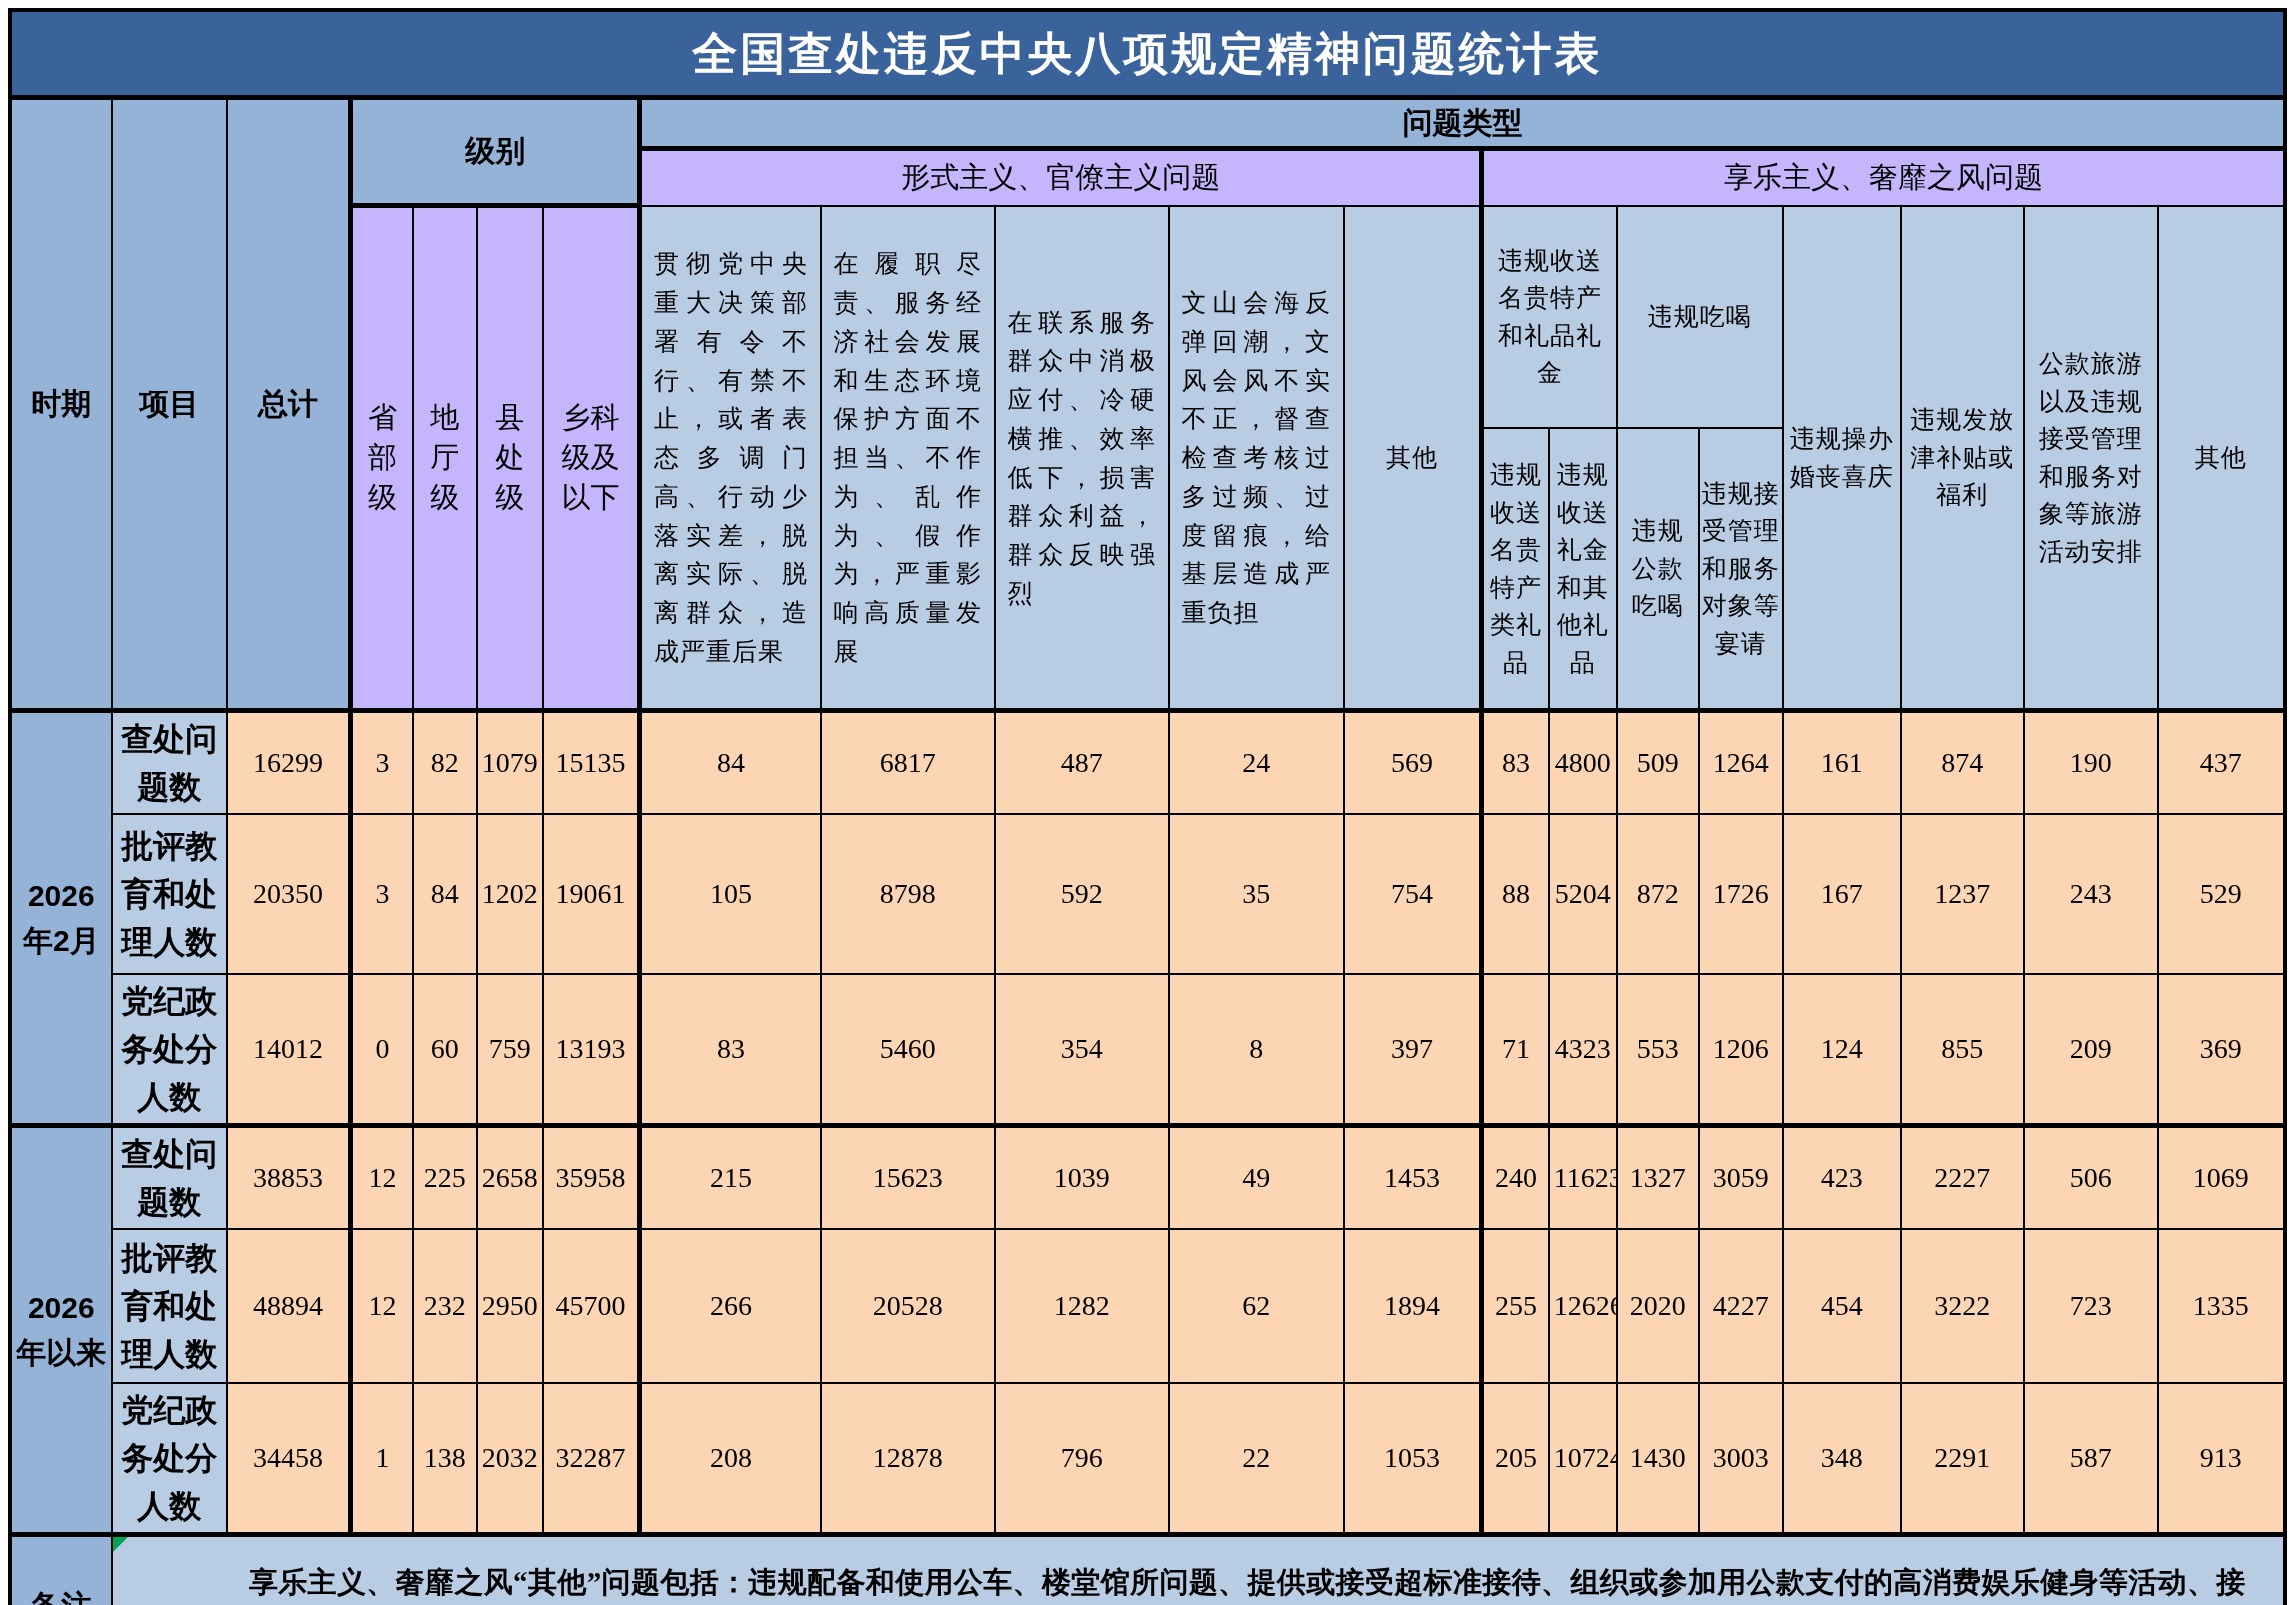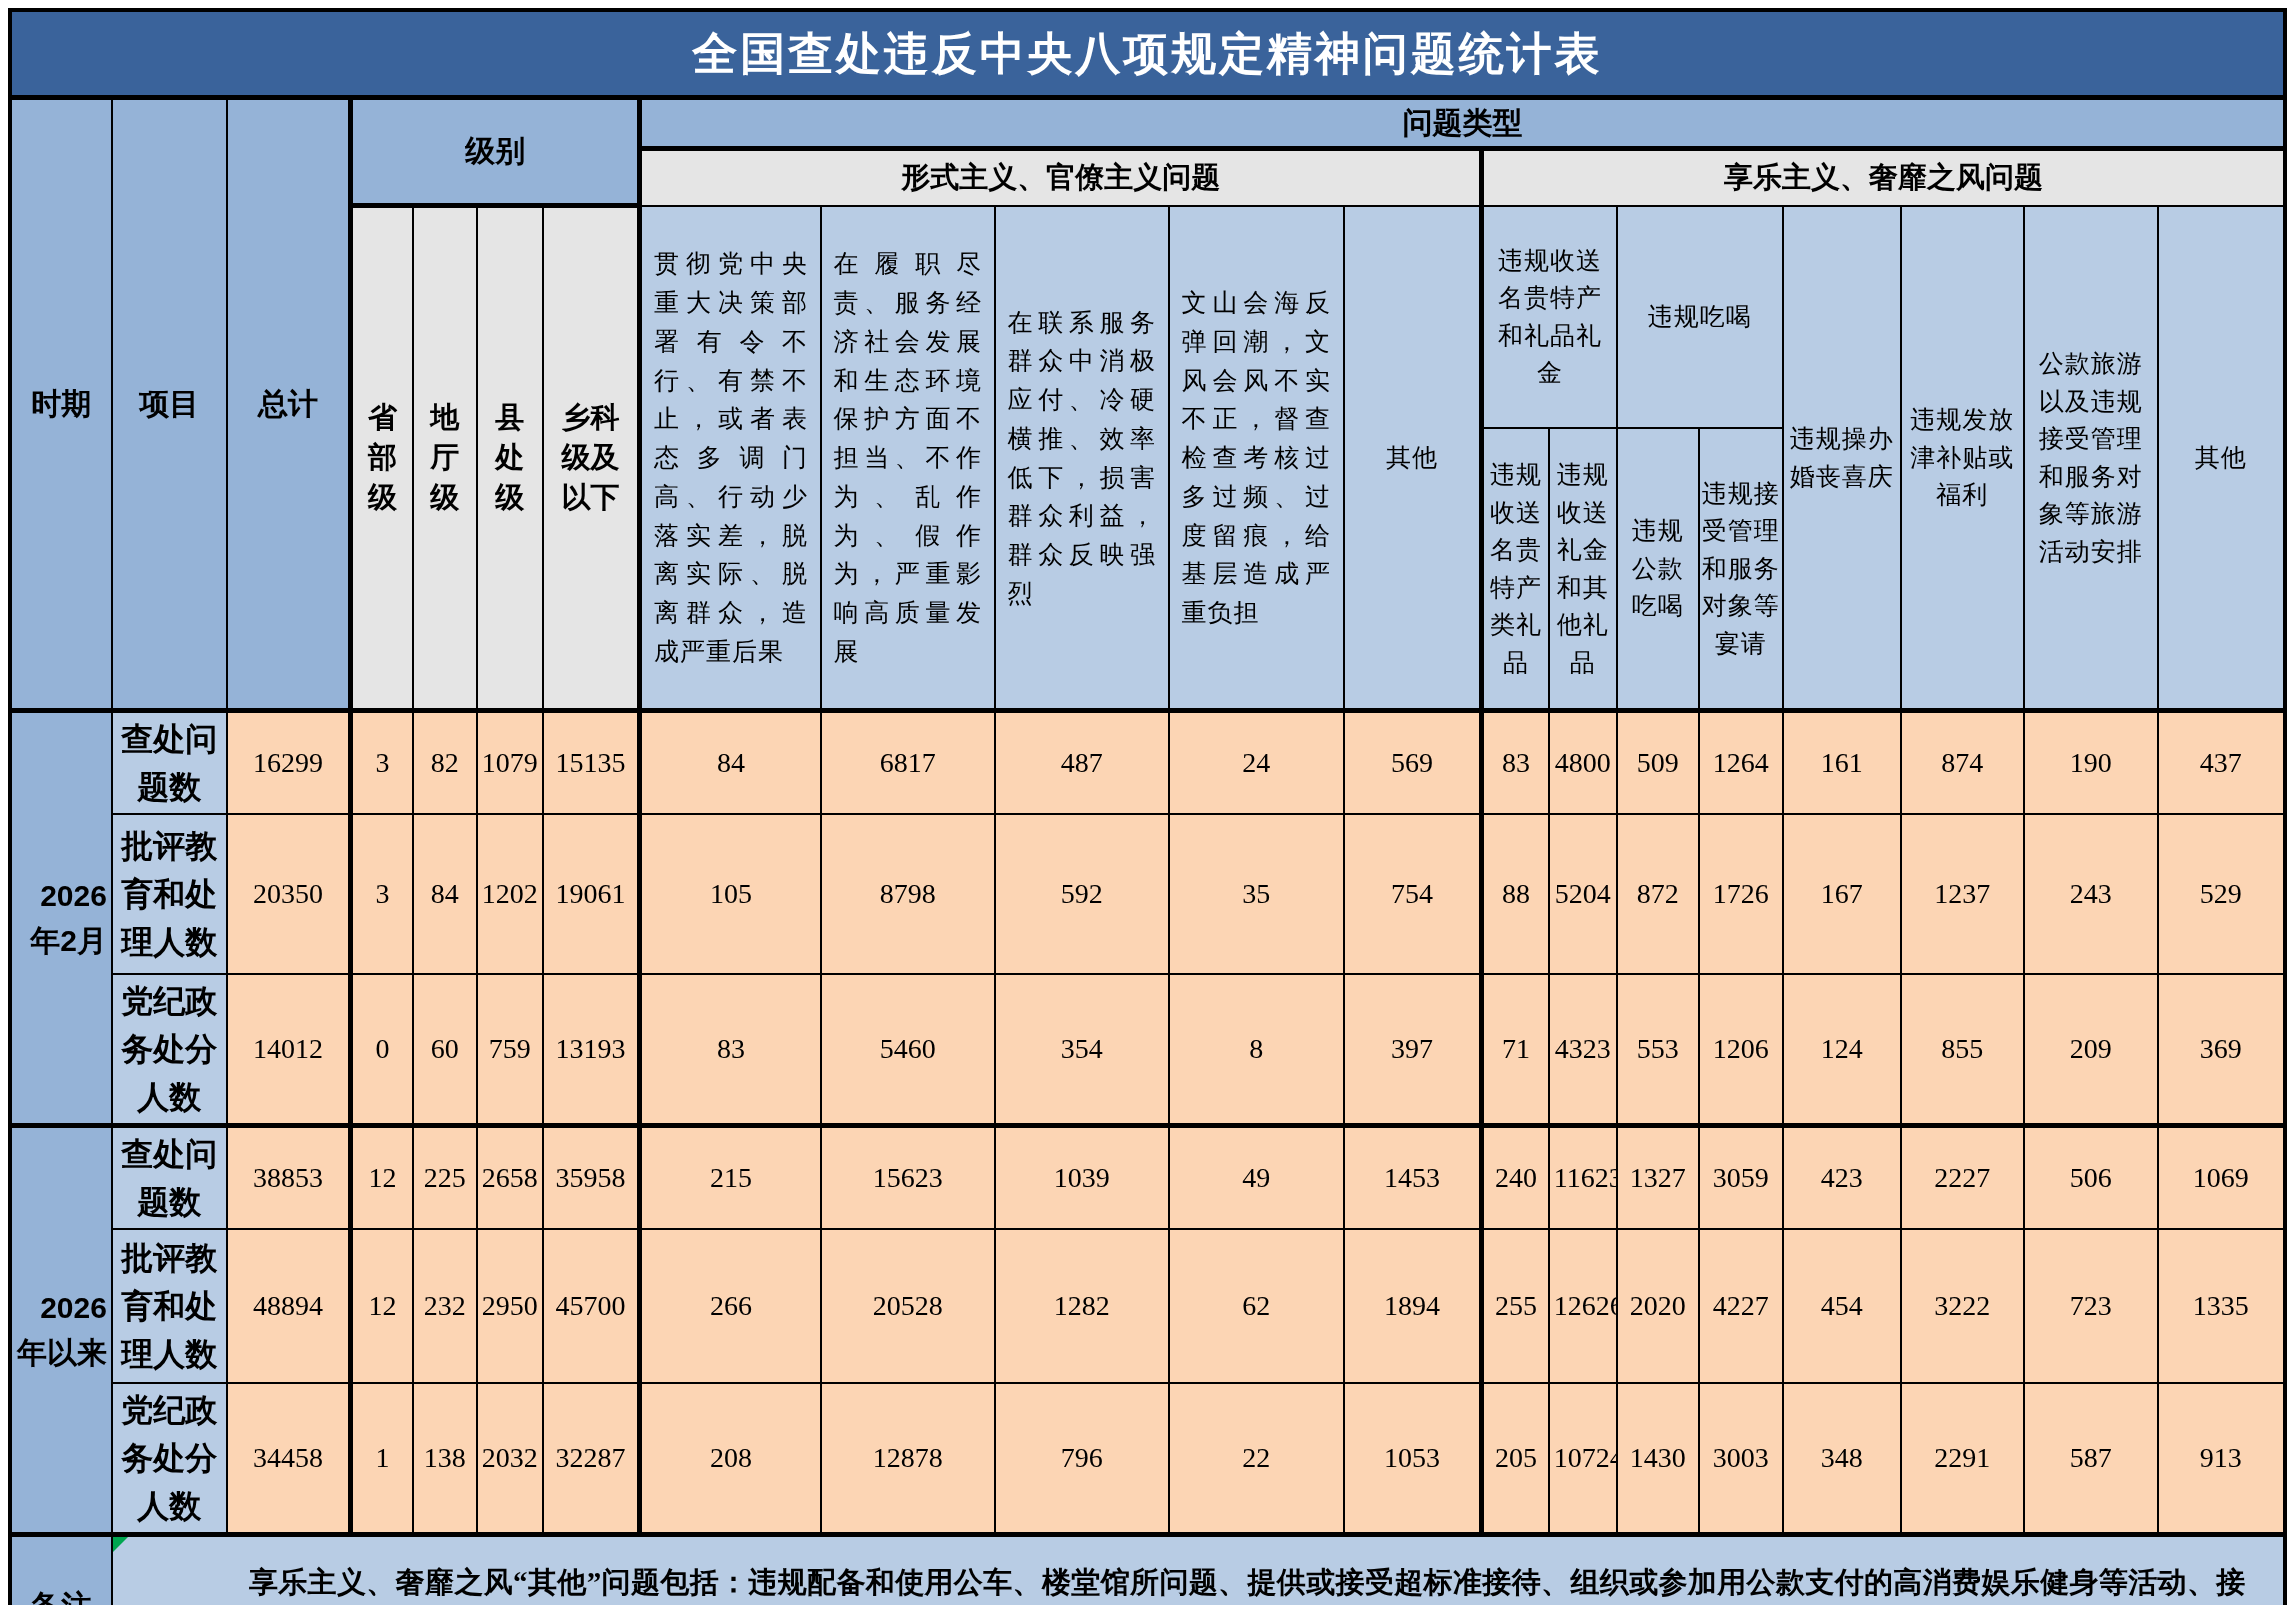--- a/index.html
+++ b/index.html
@@ -12,31 +12,31 @@
     width:2274px;border-collapse:collapse;table-layout:fixed;
     border:4.9px solid #000;
   }
   td{
     border:2.9px solid #000;text-align:center;vertical-align:middle;
     overflow:hidden;padding:2px 3.9px;box-sizing:border-box;
   }
   
   .title-cell{background:#3A639B;color:#fff;font-weight:bold;font-size:45px;letter-spacing:2.9px;border-bottom:5.9px solid #000;}
   .hd{background:#95B3D7;font-weight:bold;font-size:30px;}          
-  .hl{background:#e5e5e5;font-weight:bold;font-size:29px;}          
+  .hl{background:#c4b5fd;font-weight:normal;font-size:29px;}          
   .longtext{
     background:#B8CCE4;font-weight:normal;font-size:25px;
     font-family:Liberation Sans, sans-serif;
     text-align:justify;line-height:1.55;letter-spacing:1px;padding:7.8px 11.7px;
   }
   .subhd{
     background:#B8CCE4;font-weight:normal;font-size:25px;
     font-family:"Liberation Serif", serif;line-height:1.5;letter-spacing:1px;padding:3.9px 2px;
   }
-  .period-cell{background:#95B3D7;font-weight:bold;font-size:30px;line-height:1.5;text-align:right;}
+  .period-cell{background:#95B3D7;font-weight:bold;font-size:30px;line-height:1.5;}
   .rowlabel{background:#B8CCE4;font-weight:bold;font-size:32px;line-height:1.5;}
   .num{
     background:#FCD5B4;font-size:28px;
     font-family:"Liberation Serif", serif;font-weight:normal;
   }
   .remark-label{background:#95B3D7;font-weight:bold;font-size:31px;}
   .remark-content{
     background:#B8CCE4;text-align:justify;font-size:29px;font-weight:600;
     font-family:"Liberation Serif", serif;
     line-height:1.65;padding:5.9px 21.5px;position:relative;

